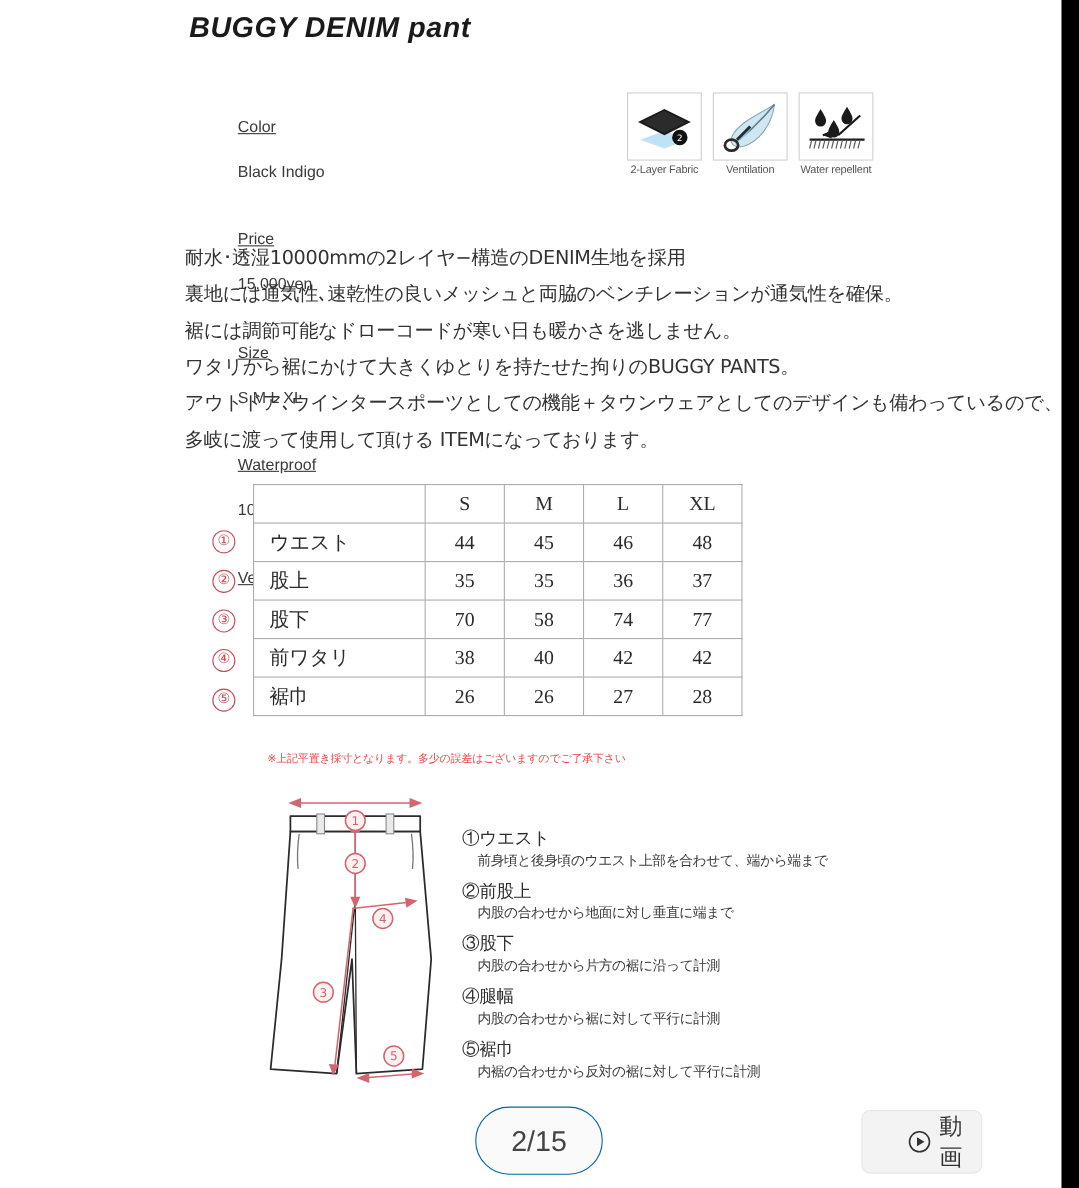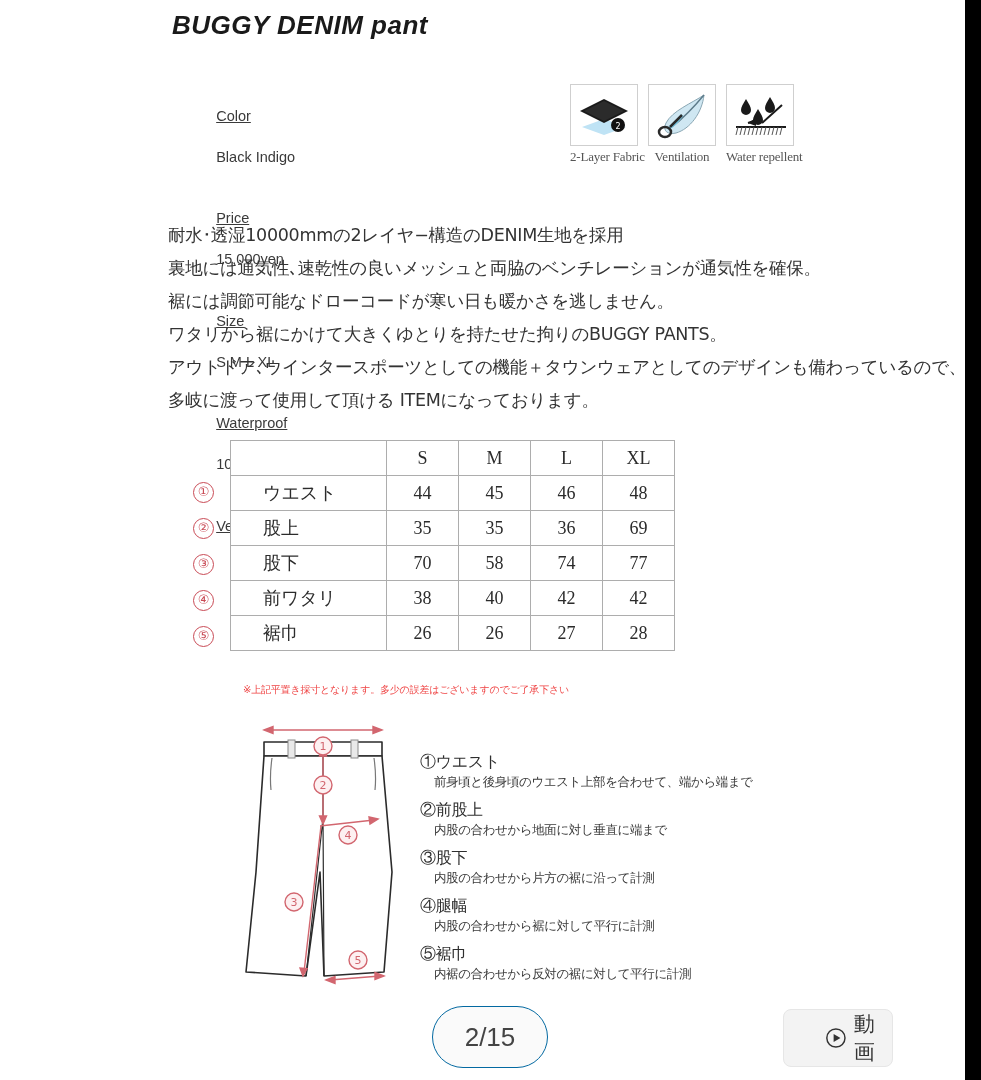--- a/index.html
+++ b/index.html
@@ -41,22 +41,22 @@
   }
   .badge { width: 68px; text-align: center; }
   .badge-box {
     width: 68px; height: 62px;
     border: 1px solid #cfcfcf; background: #fff;
     display: flex; align-items: center; justify-content: center;
     overflow: hidden;
   }
   .badge-cap {
     margin-top: 3px;
-    font-size: 13px; color: #555; letter-spacing: -0.2px;
-    font-family: Liberation Serif, serif;
+    font-size: 10px; color: #555; letter-spacing: -0.2px;
+    font-family: Liberation Sans, sans-serif;
     white-space: nowrap;
     text-align: center;
   }
   
   .desc {
     position: absolute; left: 168px; top: 219px;
     width: 700px;
     font-size: 17.5px; line-height: 33px; color: #333;
     font-family: "DejaVu Sans", sans-serif;
     letter-spacing: -0.3px;
@@ -71,21 +71,21 @@
   }
   table.size td, table.size th {
     border: 1px solid #adadad;
     height: 35px;
     font-weight: normal;
     font-size: 18px;
     color: #2b2b2b;
   }
   table.size th.corner { width: 156px; border-left: 1px solid #adadad; }
   table.size td.rowhead {
-    width: 156px; text-align: left; padding-left: 32px;
+    width: 156px; text-align: left; padding-left: 14px;
     font-size: 18px;
   }
   table.size th.size-col, table.size td.num {
     width: 72px; text-align: center;
   }
   
   .circ-col {
     position: absolute; left: 193px; top: 440px;
     width: 30px;
   }
@@ -272,21 +272,21 @@
           <td class="num">44</td>
           <td class="num">45</td>
           <td class="num">46</td>
           <td class="num">48</td>
         </tr>
         <tr>
           <td class="rowhead">股上</td>
           <td class="num">35</td>
           <td class="num">35</td>
           <td class="num">36</td>
-          <td class="num">69</td>
+          <td class="num">37</td>
         </tr>
         <tr>
           <td class="rowhead">股下</td>
           <td class="num">70</td>
           <td class="num">58</td>
           <td class="num">74</td>
           <td class="num">77</td>
         </tr>
         <tr>
           <td class="rowhead">前ワタリ</td>

